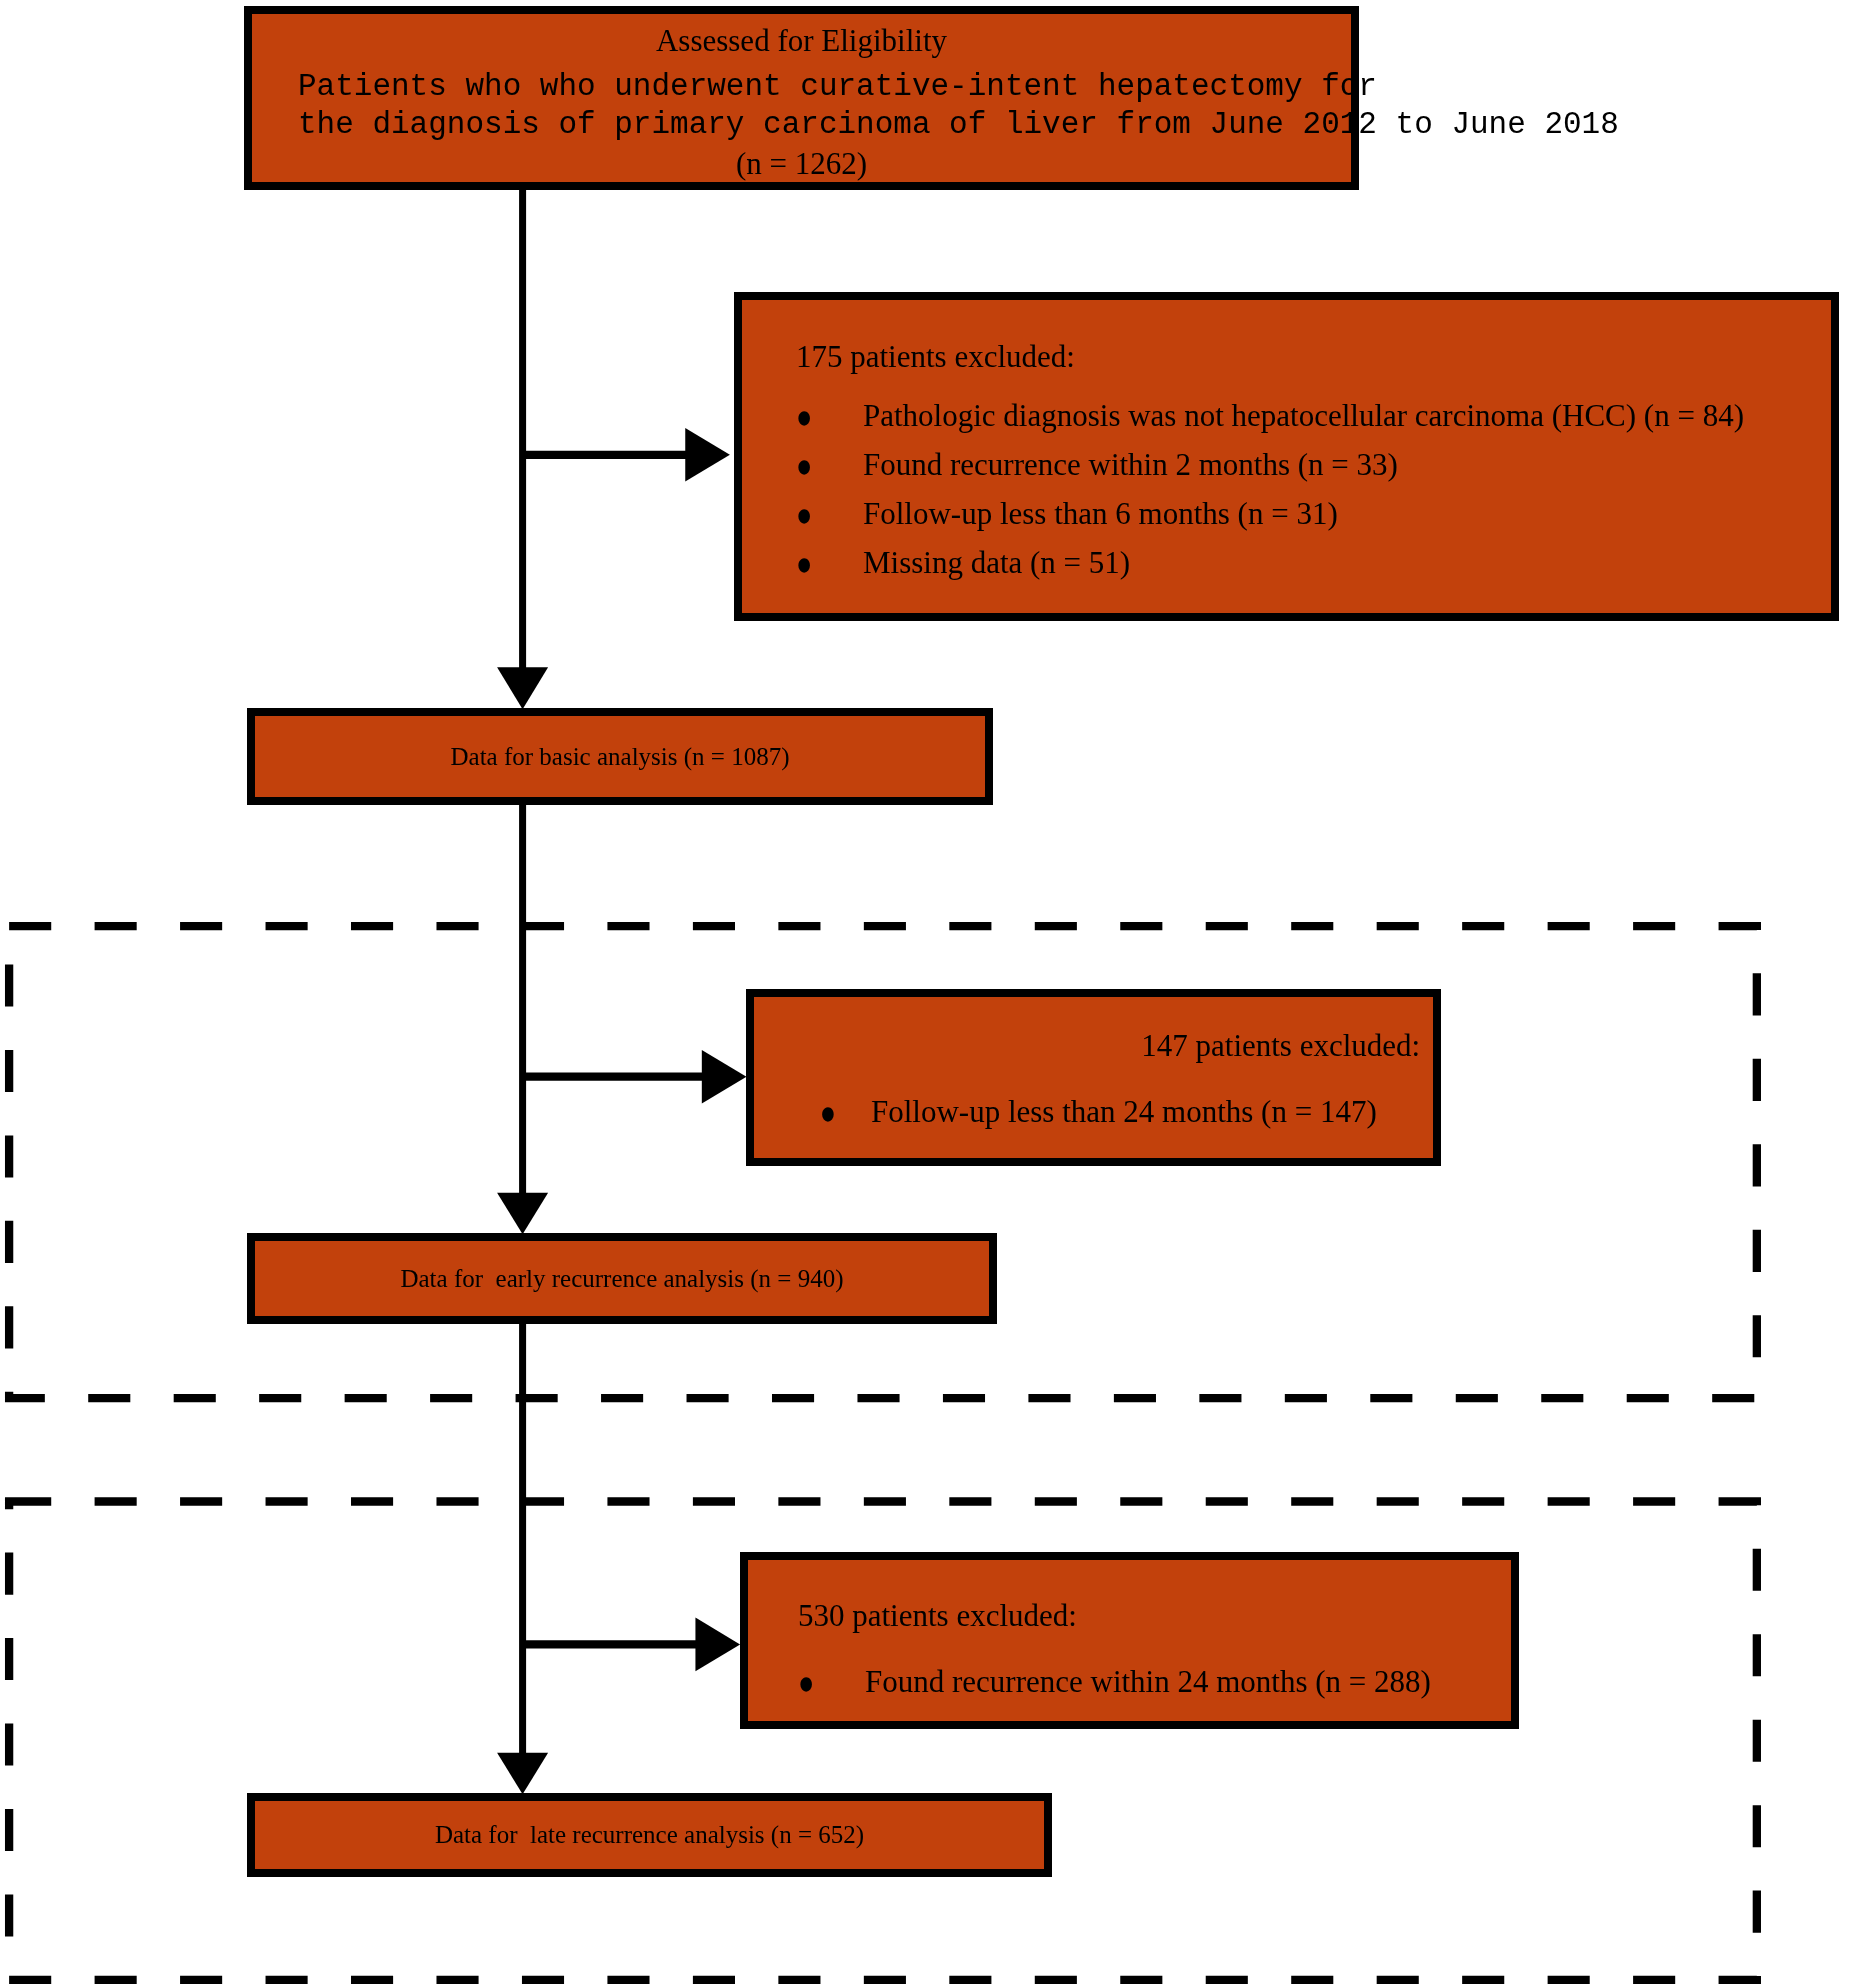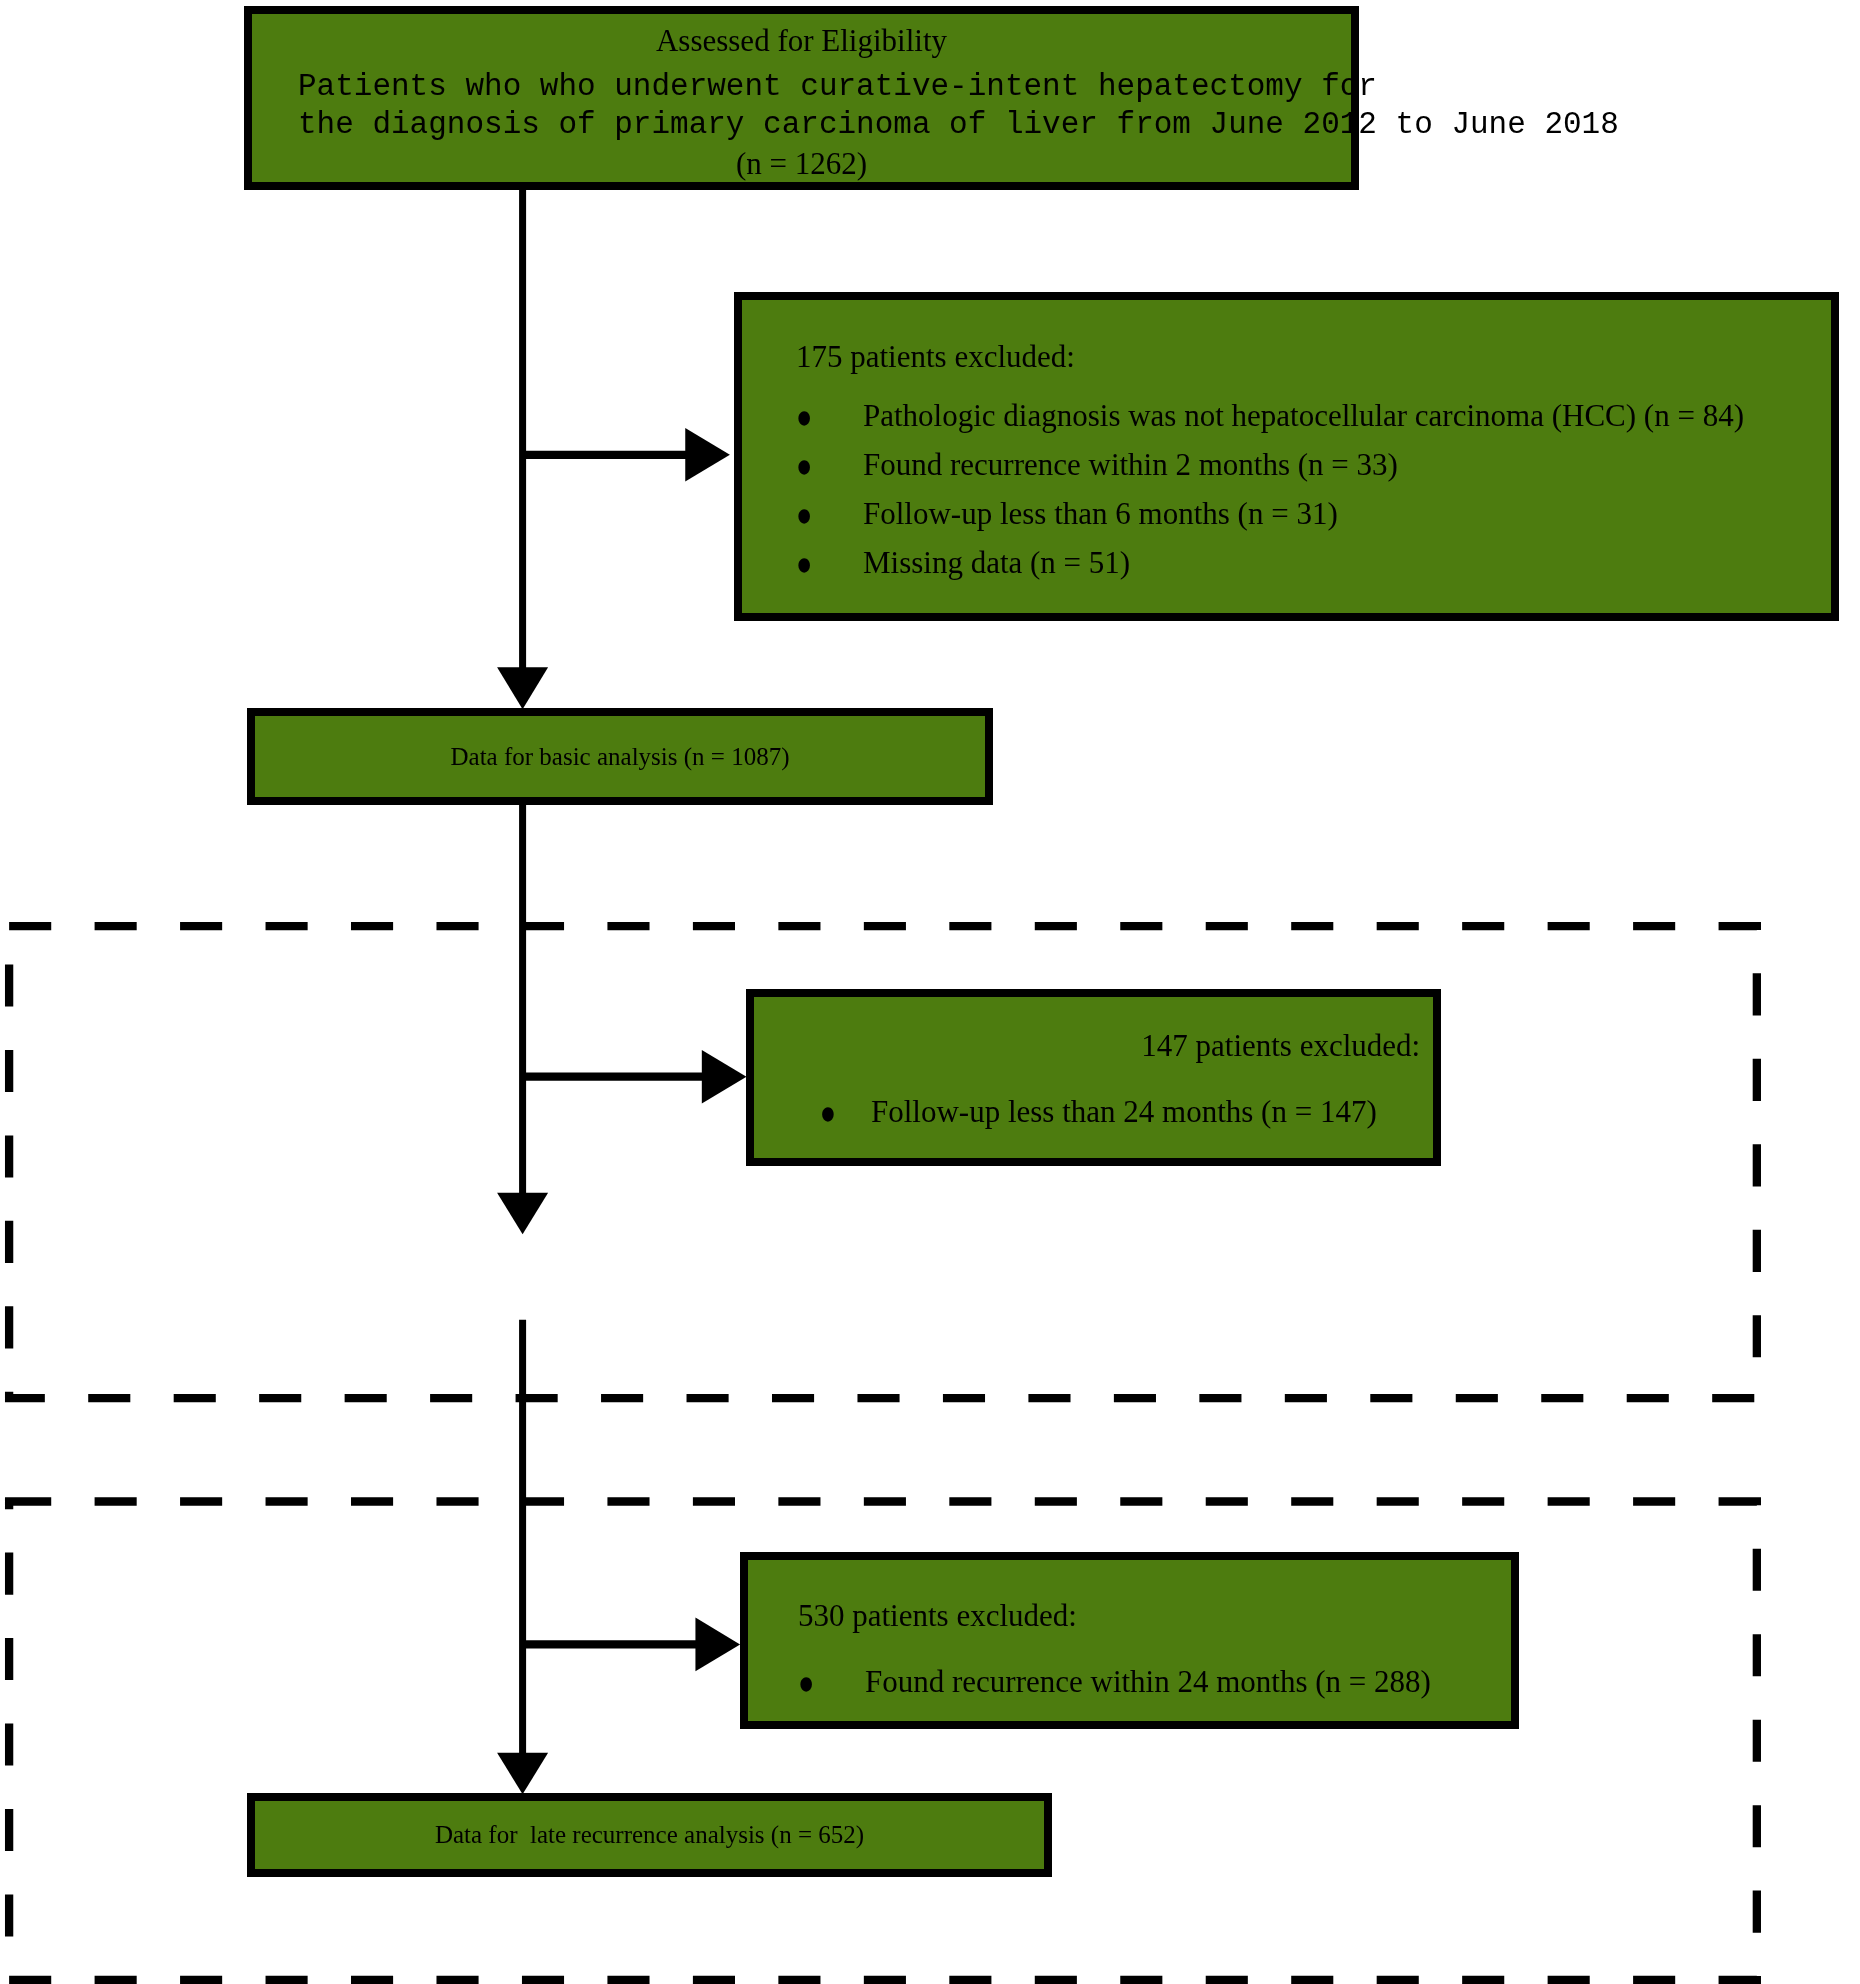--- a/index.html
+++ b/index.html
@@ -19,21 +19,21 @@
     position: absolute;
     left: 0;
     top: 0;
     width: 1861px;
     height: 1985px;
   }
   .box {
     position: absolute;
     box-sizing: border-box;
     border: 8.3px solid #000000;
-    background: #4d7c0f;
+    background: #c2410c;
   }
   .label {
     white-space: pre;
     font-size: 25px;
     line-height: 1.2;
   }
   .center-box {
     display: flex;
     align-items: center;
     justify-content: center;
@@ -163,20 +163,23 @@
   <div class="box excl-box" id="box-excl-147">
     <div class="excl-heading">147 patients excluded:</div>
     <ul class="excl-list">
       <li class="excl-item">
         <span class="bullet">●</span>
         <span>Follow-up less than 24 months (n = 147)</span>
       </li>
     </ul>
   </div>
 
+  <div class="box center-box" id="box-early">
+    <span class="label">Data for  early recurrence analysis (n = 940)</span>
+  </div>
 
   <div class="box excl-box" id="box-excl-288">
     <div class="excl-heading">530 patients excluded:</div>
     <ul class="excl-list">
       <li class="excl-item">
         <span class="bullet">●</span>
         <span>Found recurrence within 24 months (n = 288)</span>
       </li>
     </ul>
   </div>

